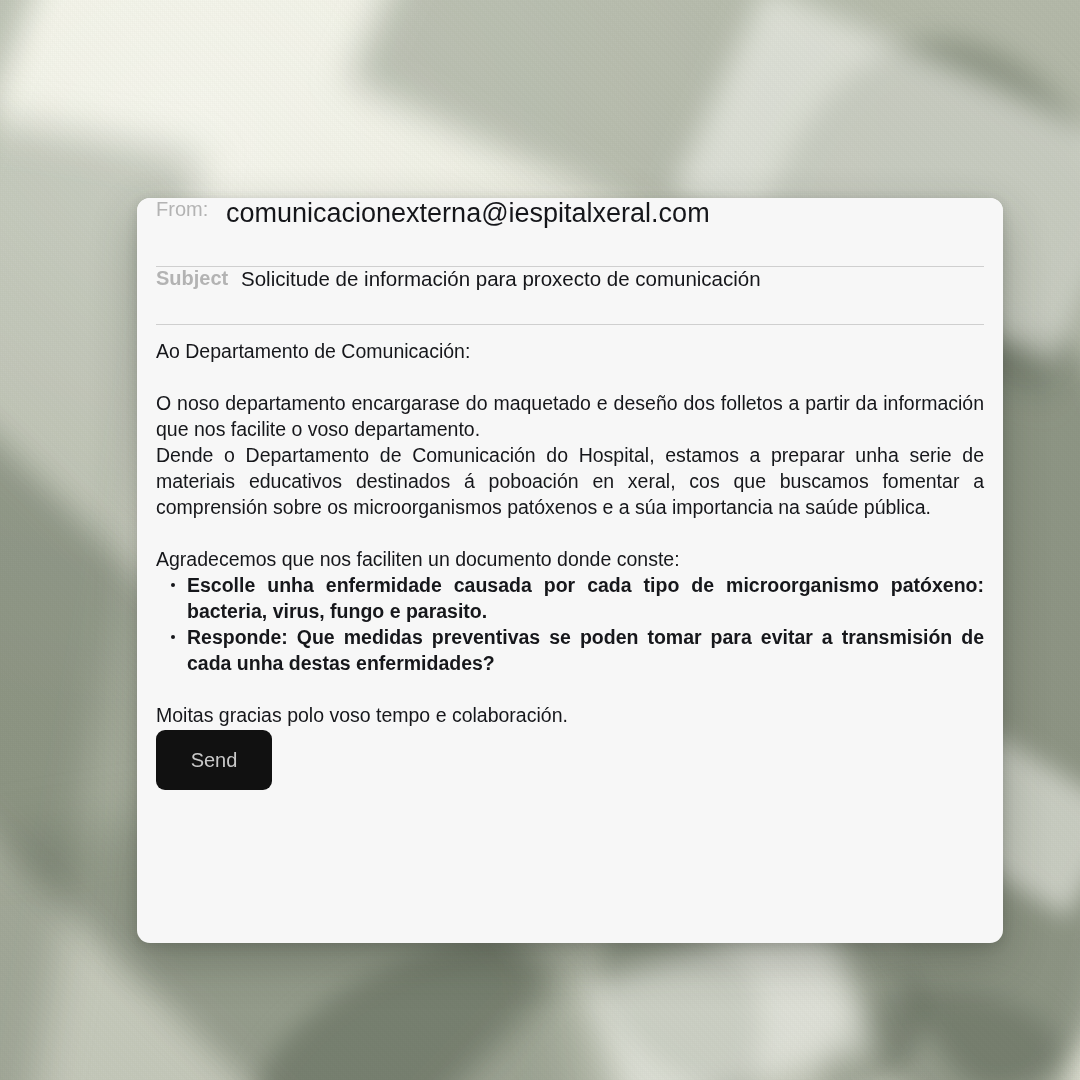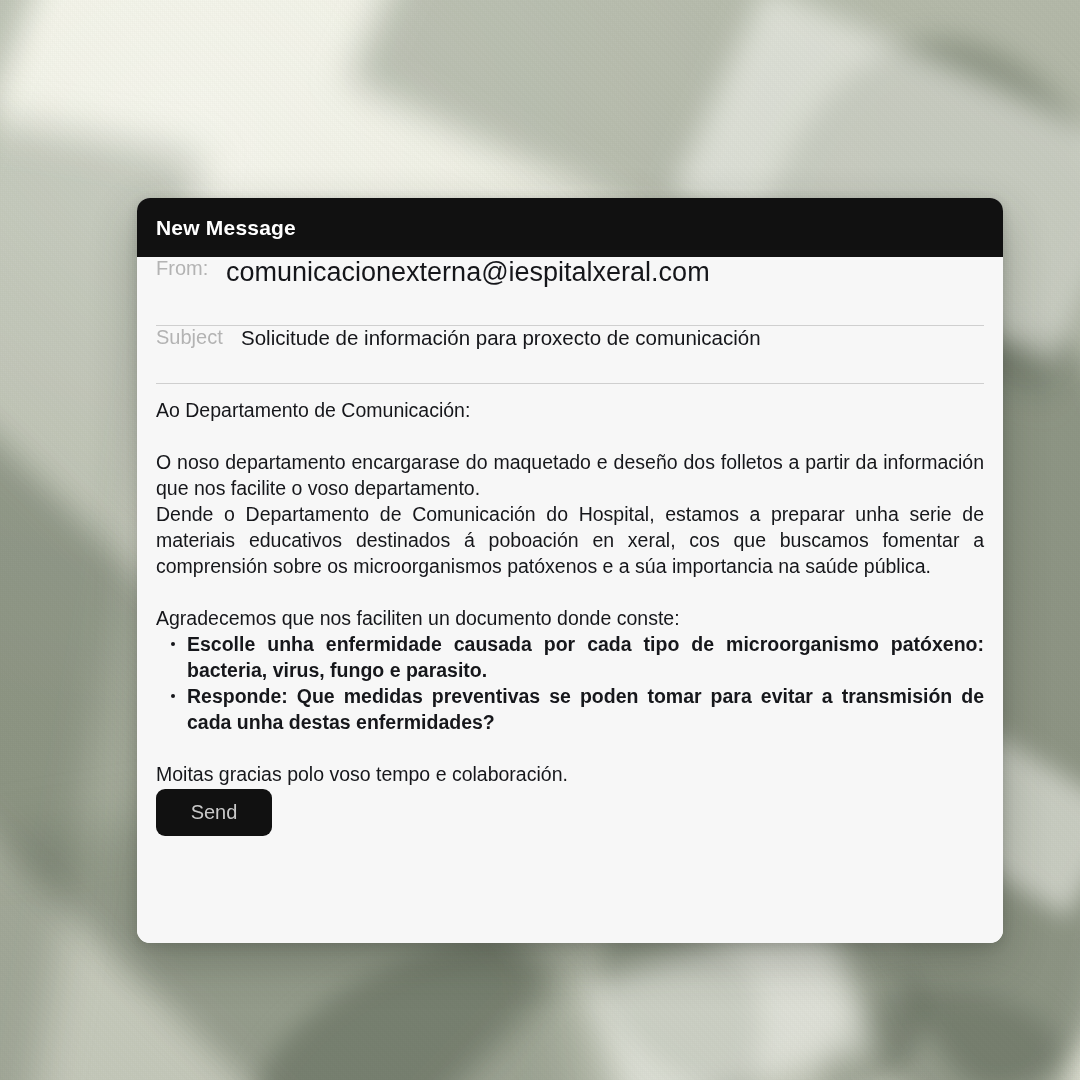--- a/index.html
+++ b/index.html
@@ -191,21 +191,21 @@
   }
   #row-from { height: 69px; }
   #row-subject { height: 58px; }
 
   .field-label {
     color: #b3b3b3;
     font-size: 20px;
     flex: 0 0 auto;
   }
   #label-from { width: 70px; }
-  #label-subject { width: 85px; }
+  #label-subject { width: 85px; font-weight: bold; }
 
   .field-value {
     font-size: 27px;
     color: #15161a;
     white-space: nowrap;
   }
   #value-subject { font-size: 20.5px; }
 
   
   #message {
@@ -239,21 +239,21 @@
     border-radius: 50%;
     background: #16171b;
   }
 
   #send-button {
     margin-top: 2px;
     display: inline-flex;
     align-items: center;
     justify-content: center;
     width: 116px;
-    height: 47px;
+    height: 60px;
     border: none;
     border-radius: 9px;
     background: #111111;
     color: #c9c9c9;
     font-family: "Liberation Sans", sans-serif;
     font-size: 20px;
     cursor: pointer;
   }
 </style>
 </head>
@@ -271,23 +271,20 @@
   <div class="shadow" id="sh-b2"></div>
   <div class="shadow" id="sh-b3"></div>
   <div class="light" id="lt-1"></div>
   <div class="light" id="lt-2"></div>
   <div class="light" id="lt-3"></div>
   <div id="grain"></div>
 </div>
 
 <div id="card">
 
-  <div id="card-header">
-    <span id="card-title">New Message</span>
-  </div>
 
   <div id="card-body">
 
     <div class="field-row" id="row-from">
       <span class="field-label" id="label-from">From:</span>
       <span class="field-value" id="value-from" placeholder="From:">comunicacionexterna@iespitalxeral.com</span>
     </div>
 
     <div class="field-row" id="row-subject">
       <span class="field-label" id="label-subject">Subject</span>

